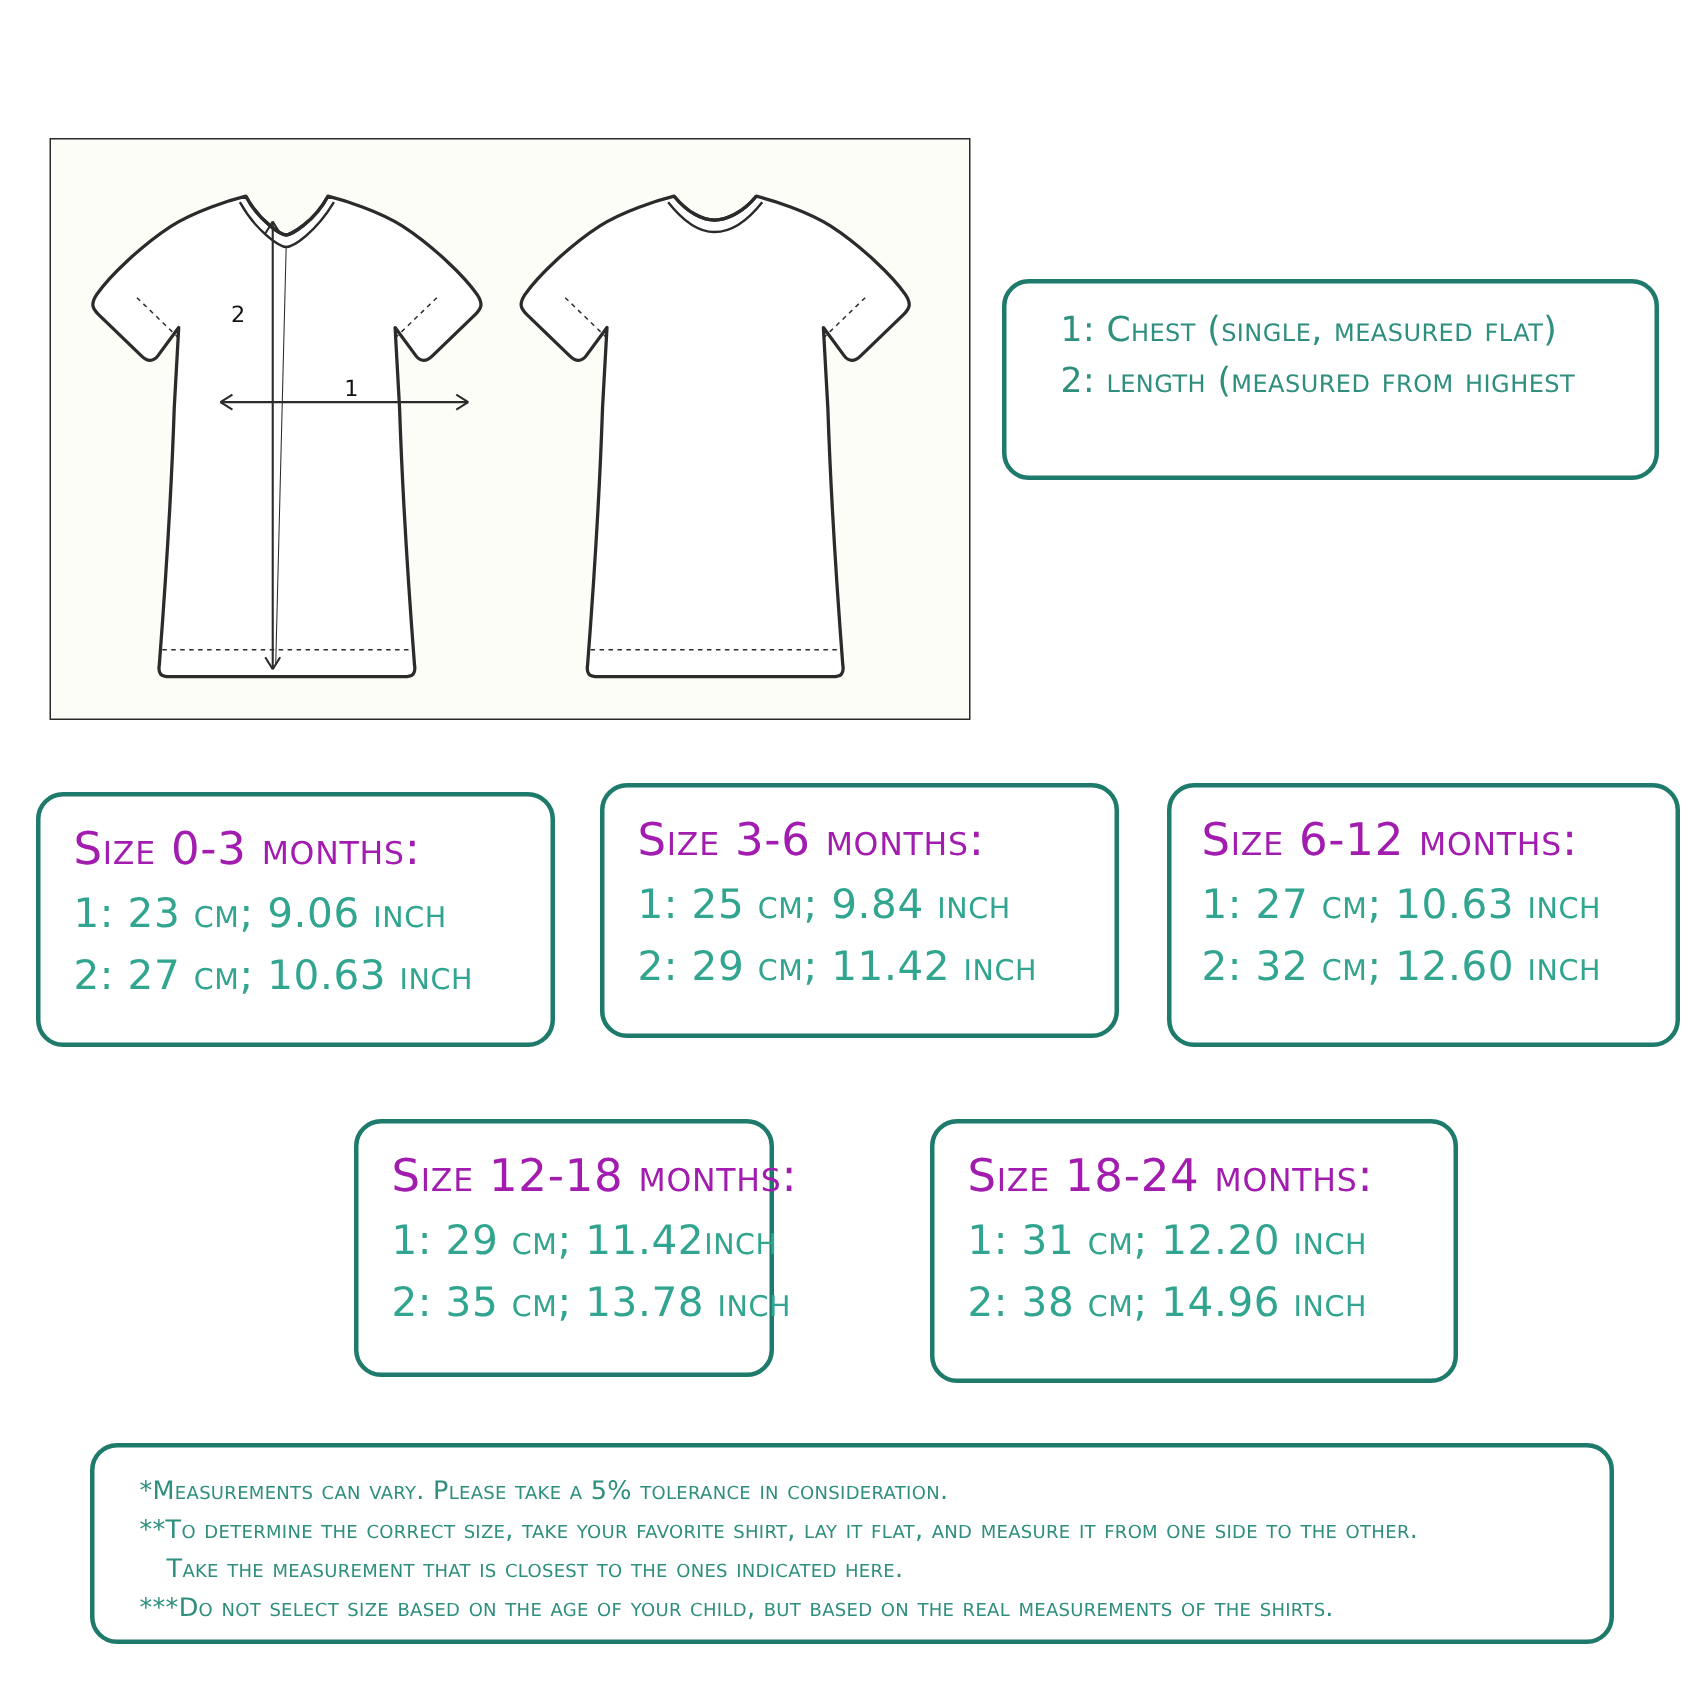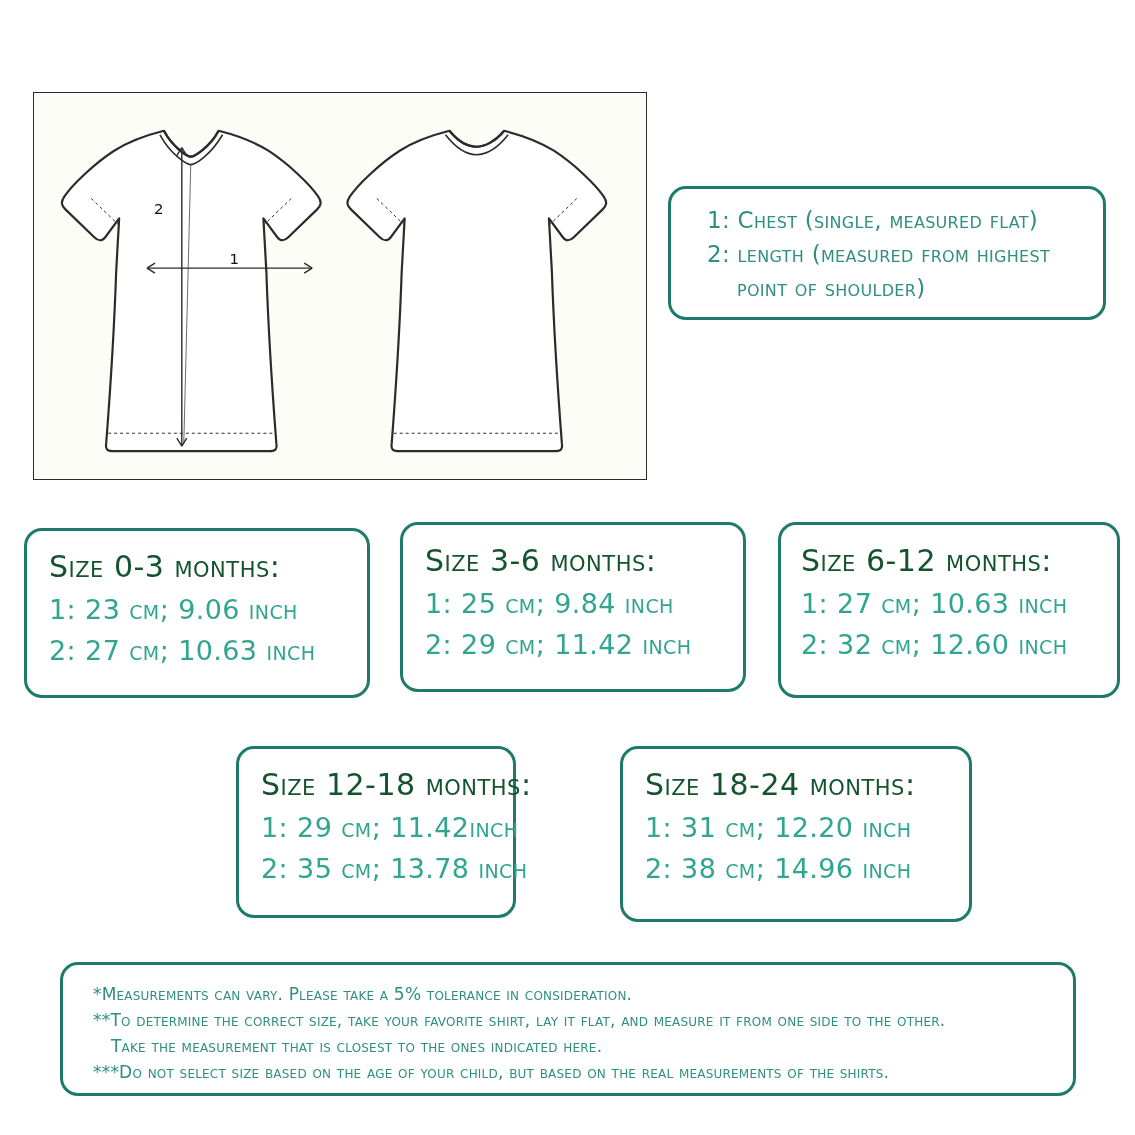--- a/index.html
+++ b/index.html
@@ -62,21 +62,21 @@
   }
   .legend-line.indent {
     padding-left: 30px;
   }
 
   
   .sizecard {
     padding: 14px 0 0 22px;
   }
   .sizecard .title {
-    color: #14532d;
+    color: #a21caf;
     font-size: 30px;
     line-height: 44px;
     font-variant: small-caps;
     letter-spacing: 0.5px;
     white-space: nowrap;
   }
   .sizecard .row {
     color: #31a58f;
     font-size: 27px;
     line-height: 41px;
@@ -196,21 +196,20 @@
       <path d="M413,42 C424,56 435,62 444,62 C454,62 465,56 476,42" fill="none" stroke="#2b2b2b" stroke-width="1.6"></path>
       <path d="M344,106 L373,134" fill="none" stroke="#2b2b2b" stroke-width="1" stroke-dasharray="3 3"></path>
       <path d="M545,106 L516,134" fill="none" stroke="#2b2b2b" stroke-width="1" stroke-dasharray="3 3"></path>
       <path d="M361,342 L528,342" fill="none" stroke="#2b2b2b" stroke-width="1" stroke-dasharray="3 3"></path>
     </svg>
   </div>
 
   <div class="tealbox legend">
     <div class="legend-line">1: Chest (single, measured flat)</div>
     <div class="legend-line">2: length (measured from highest</div>
-    <div class="legend-line indent">point of shoulder)</div>
   </div>
 
   <div class="tealbox sizecard card-0">
     <div class="title">Size 0-3 months:</div>
     <div class="row">1: 23 cm; 9.06 inch</div>
     <div class="row">2: 27 cm; 10.63 inch</div>
   </div>
 
   <div class="tealbox sizecard card-1">
     <div class="title">Size 3-6 months:</div>

